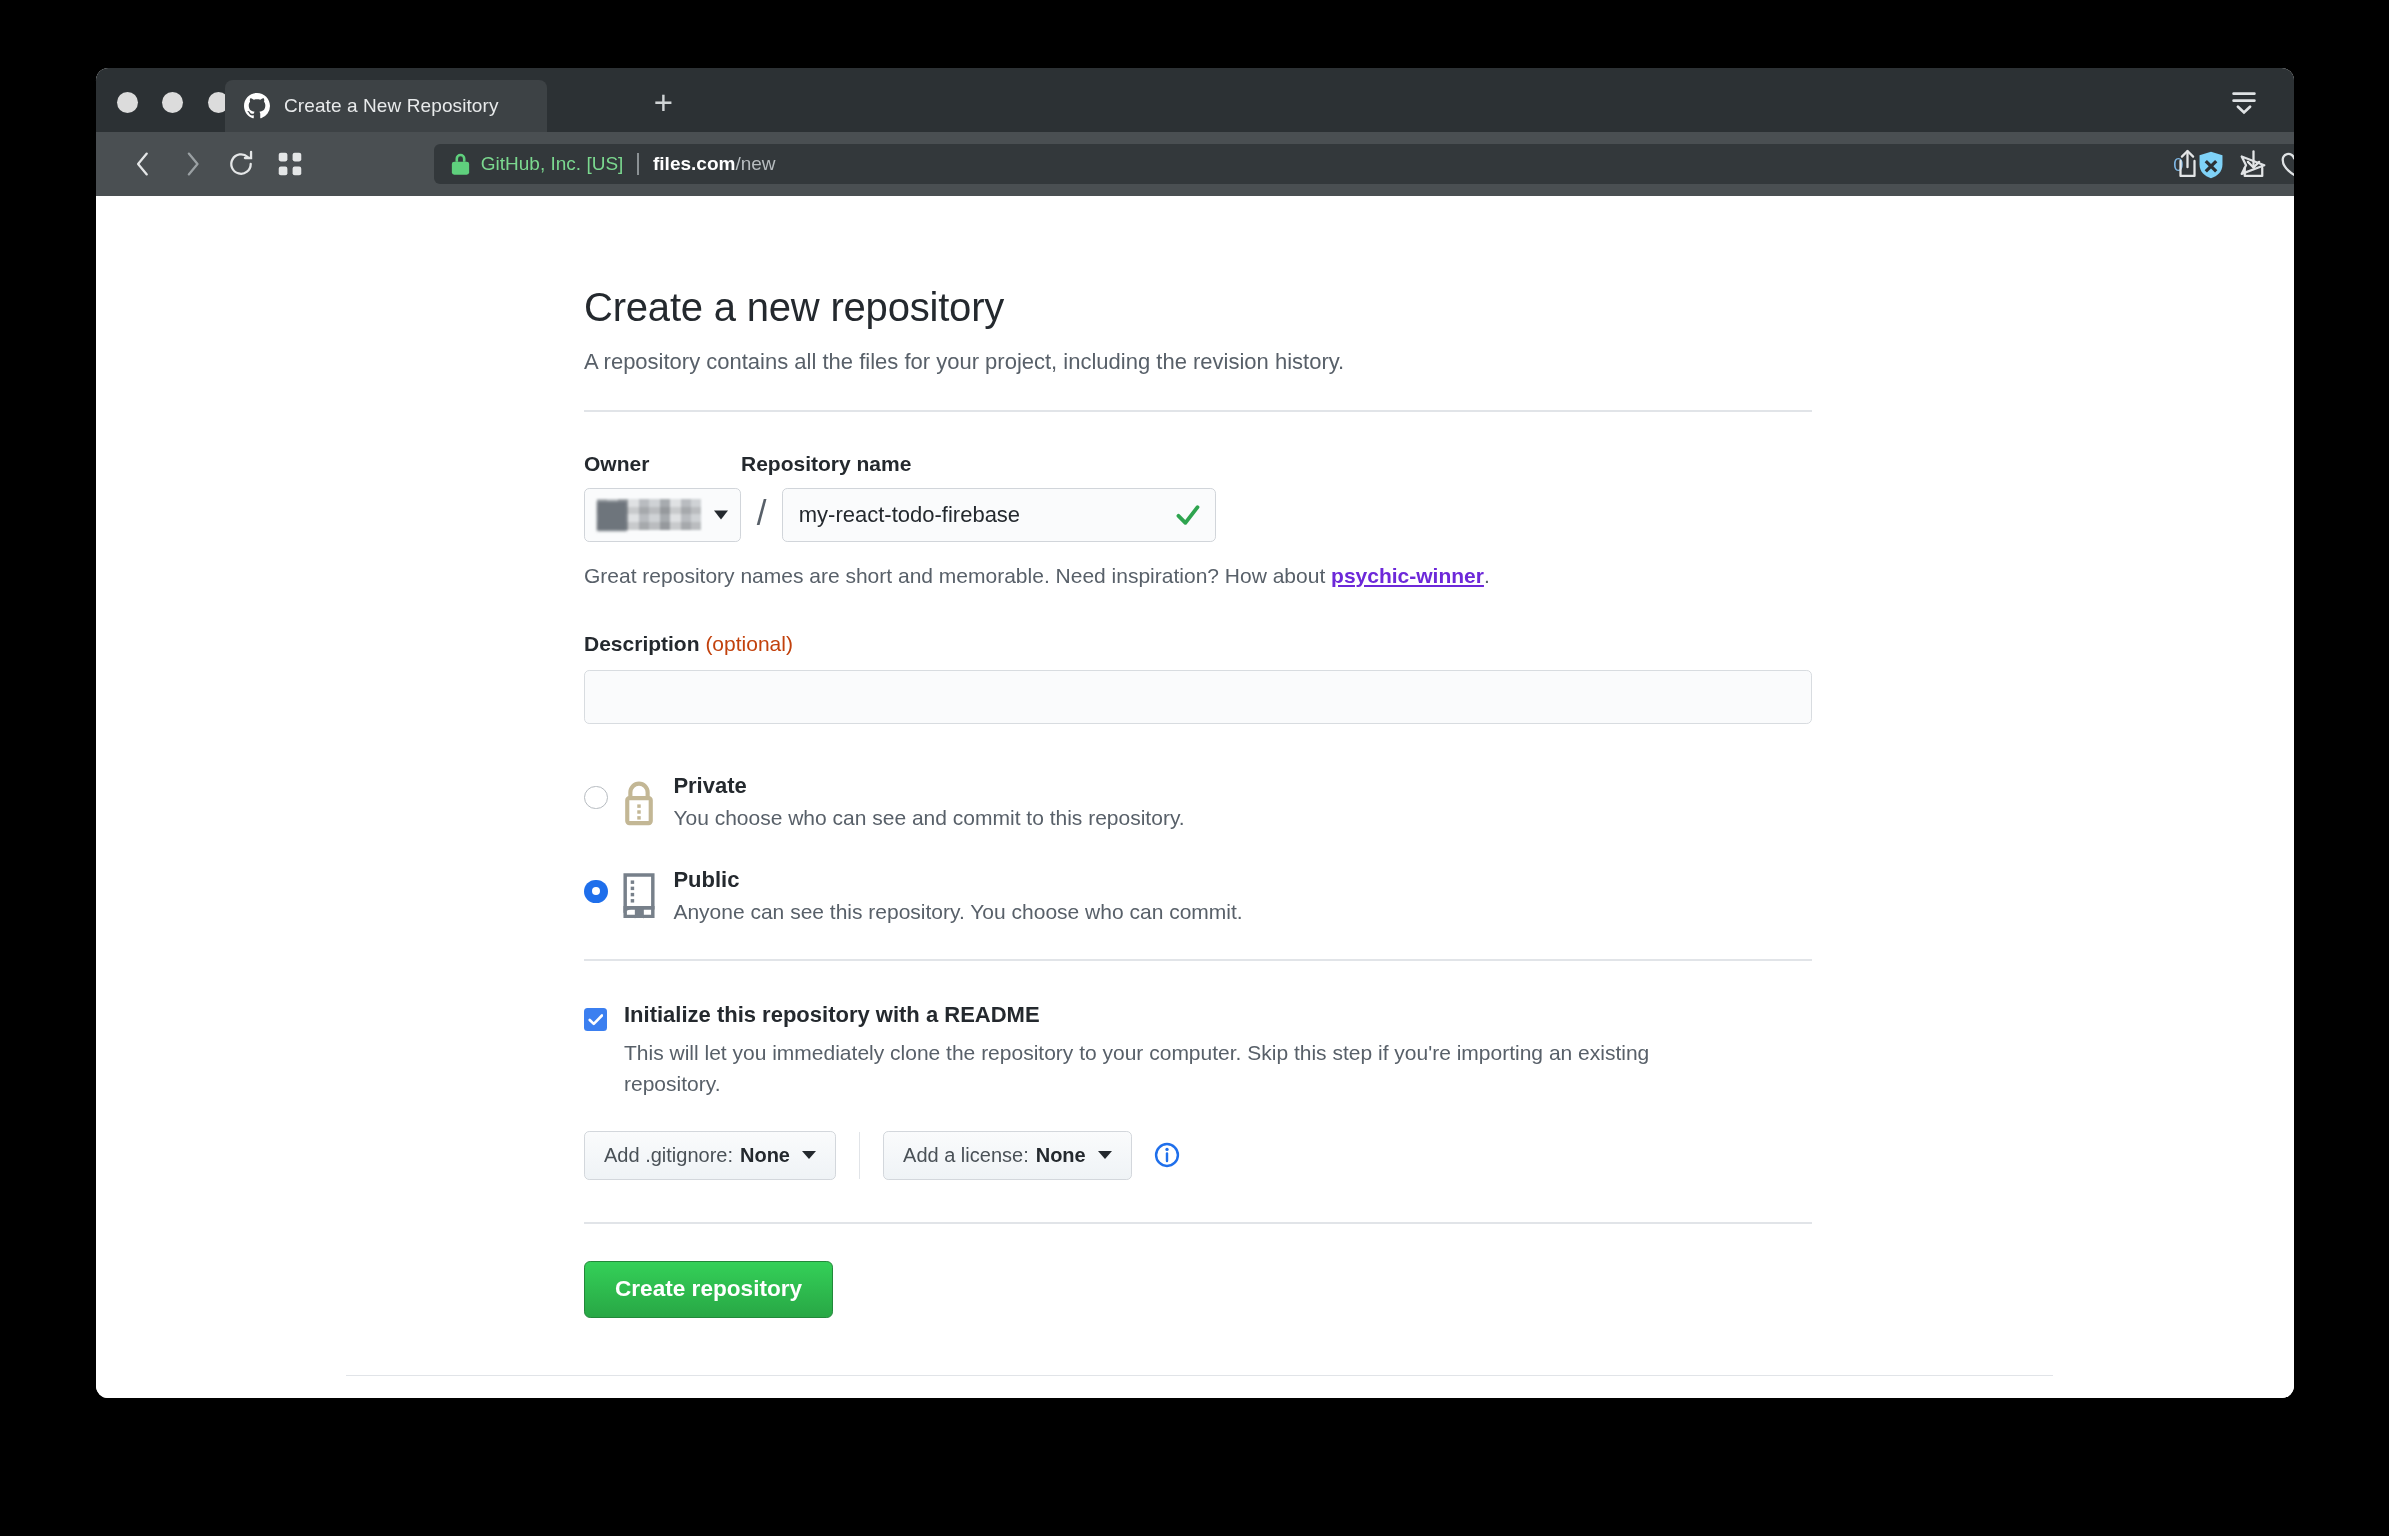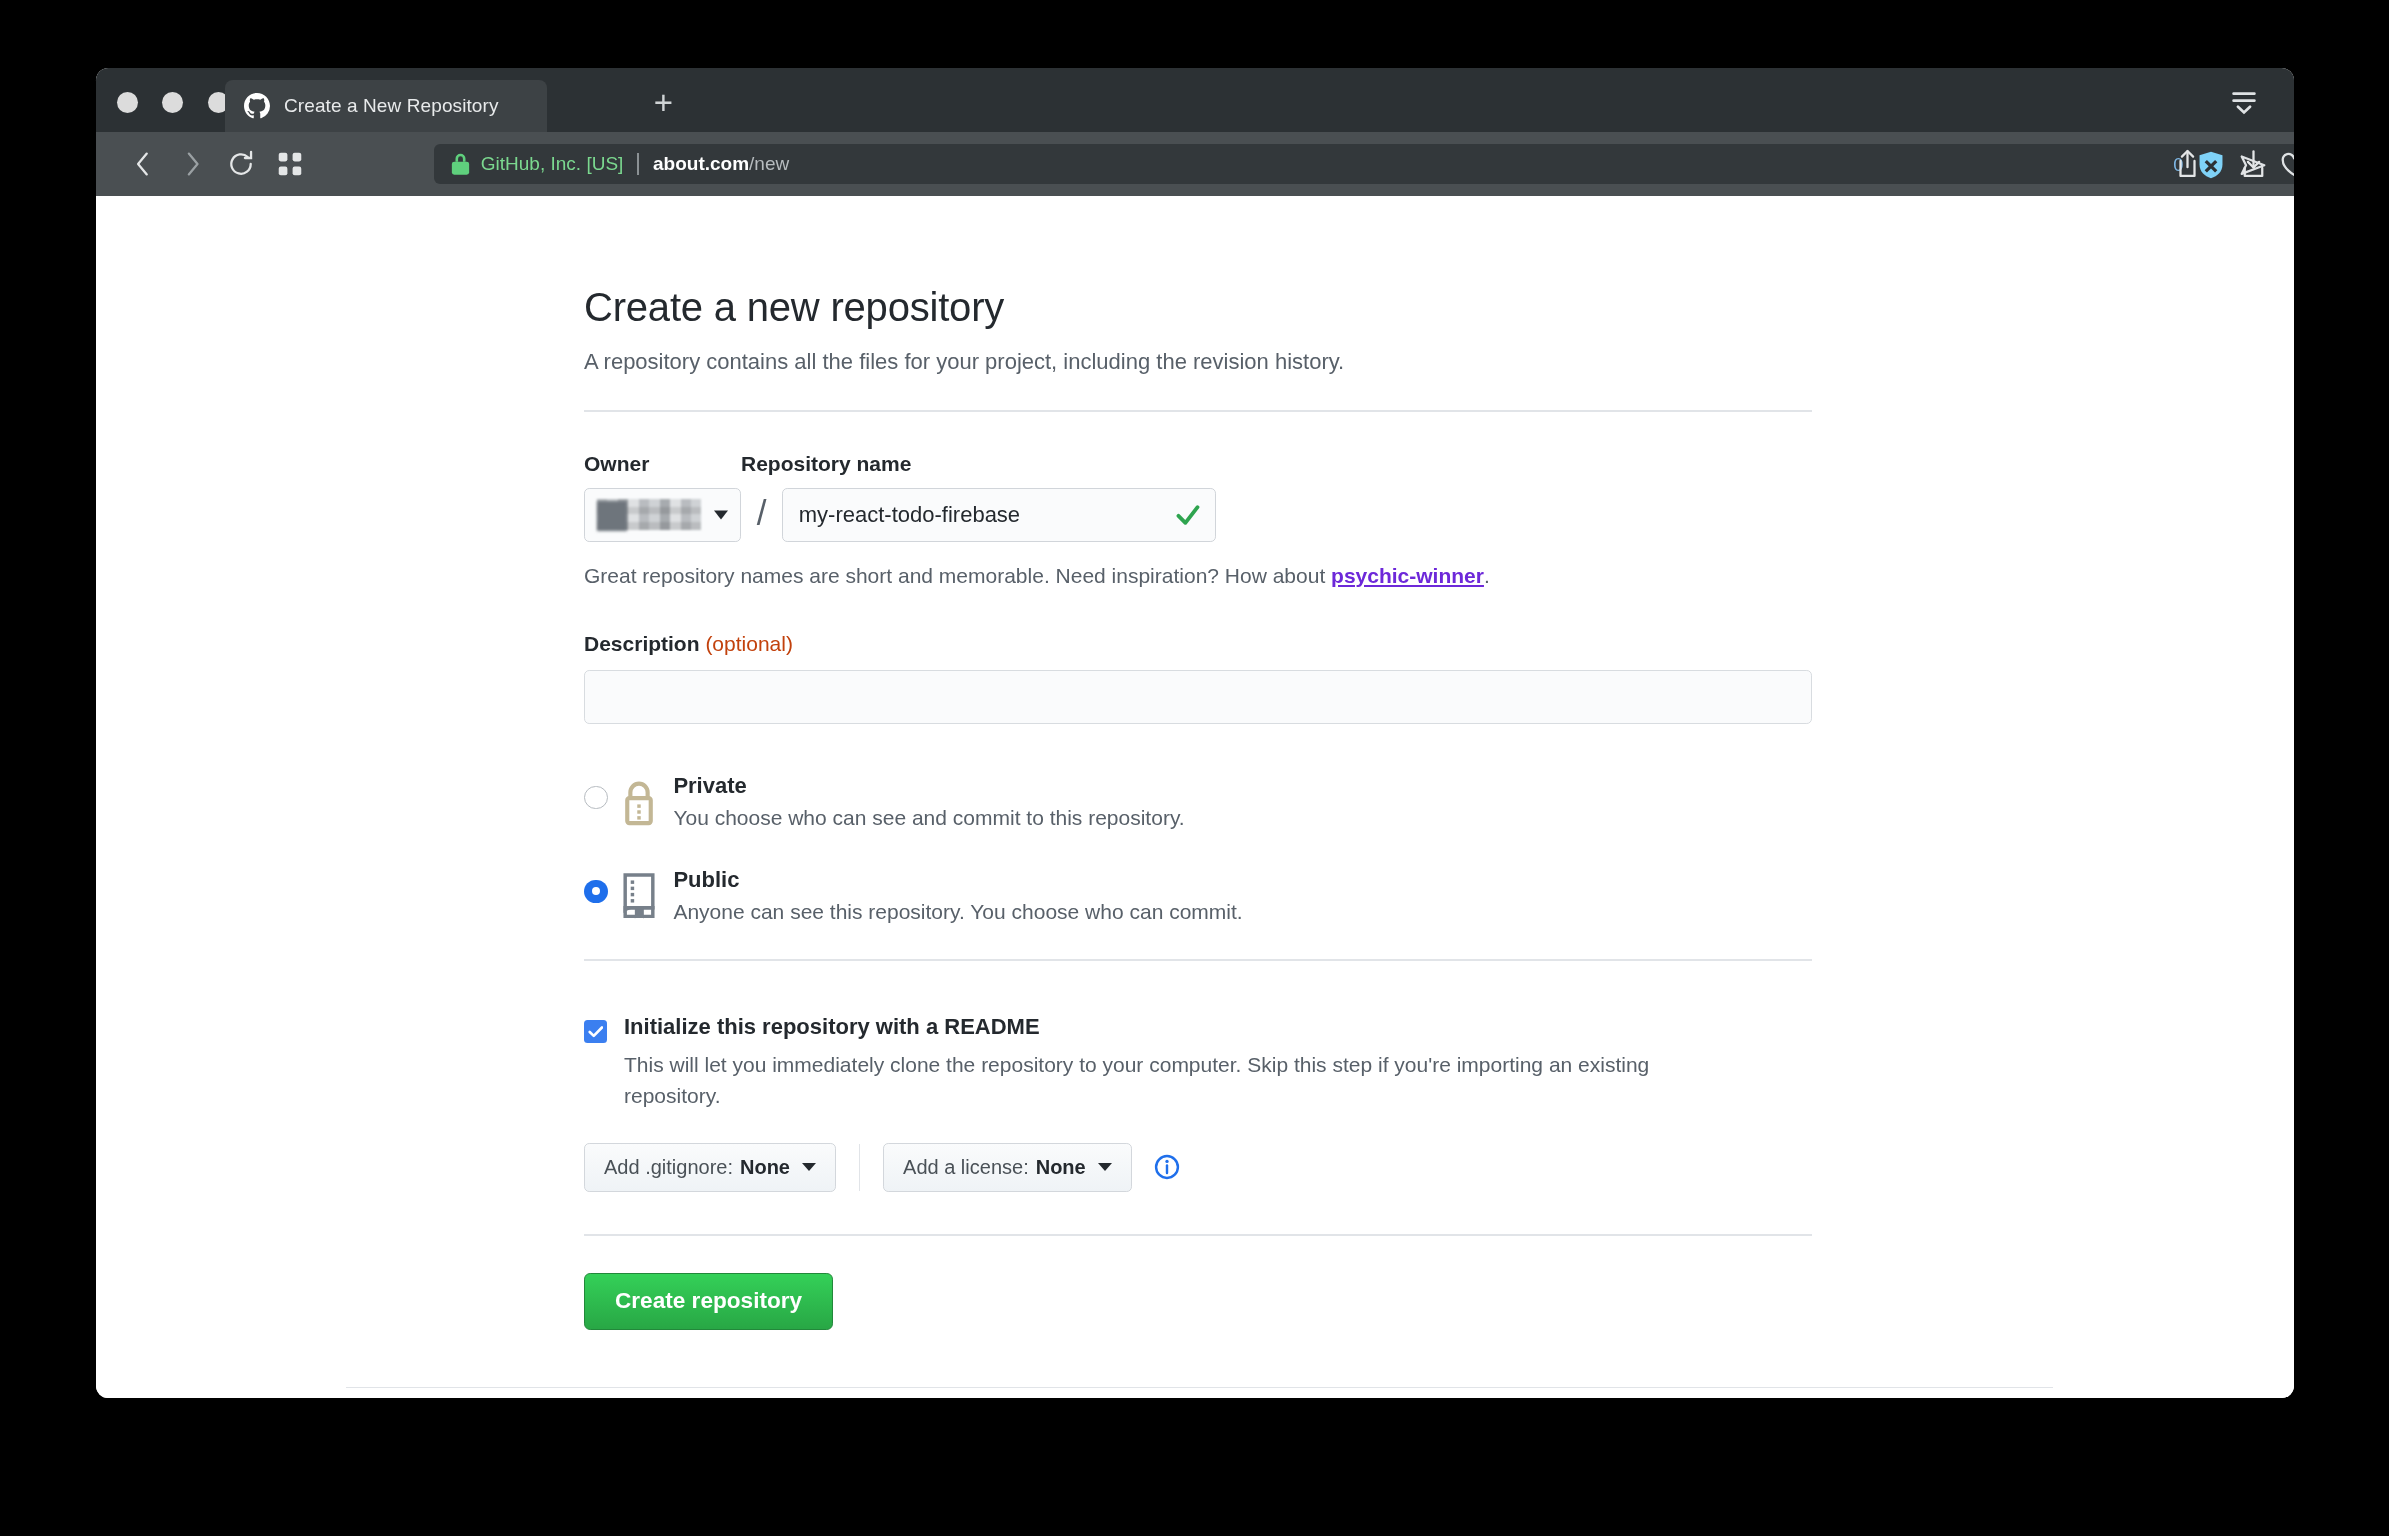--- a/index.html
+++ b/index.html
@@ -269,21 +269,21 @@
     width: 7.8px; height: 7.8px; border-radius: 50%;
     background: #ffffff;
   }
   .vis-icon { width: 38px; height: 47px; margin: 5.2px 0 0 12.2px; flex: 0 0 auto; }
   .vis-text { margin-left: 15.7px; }
   .vis-title { font-size: 22px; font-weight: bold; color: #24292e; }
   .vis-desc { font-size: 21px; color: #586069; margin-top: 7px; }
   .radio-row + .radio-row { margin-top: 37px; }
 
   
-  .readme-block { margin-top: 53px; }
+  .readme-block { margin-top: 41px; }
   .cb {
     width: 22.6px; height: 22.6px;
     border-radius: 3.5px;
     background: #3b7ff0;
     position: relative;
     margin-top: 6.1px;
     flex: 0 0 auto;
   }
   .cb svg { position: absolute; left: 3.5px; top: 4.4px; }
   .readme-text { margin-left: 17.4px; width: 1123px; }
@@ -394,21 +394,21 @@
 
     <div class="omnibox">
       <span class="lock">
         <svg width="19" height="22.6" viewBox="0 0 11 13" fill="#5fd07d">
           <rect x="0.5" y="5" width="10" height="7.5" rx="1.4"></rect>
           <path d="M2.6 5V3.3a2.9 2.9 0 0 1 5.8 0V5h-1.5V3.3a1.4 1.4 0 0 0-2.8 0V5z"></path>
         </svg>
       </span>
       <span class="secure-org">GitHub, Inc. [US]</span>
       <span class="omni-sep"></span>
-      <span class="url-host">about.com</span>
+      <span class="url-host">files.com</span>
       <span class="url-path">/new</span>
 
       <span class="shield-group">
         <span class="shield-count">0</span>
         <span class="brave-shield">
           <svg width="30" height="30" viewBox="0 0 17 17">
             <path d="M8.5 1 15 3v5.2c0 4-2.8 6.6-6.5 7.8C4.8 14.8 2 12.2 2 8.2V3z" fill="#7fd2f7"></path>
             <path d="M6.2 5.6 8.5 7.9l2.3-2.3 1.3 1.3-2.3 2.3 2.3 2.3-1.3 1.3-2.3-2.3-2.3 2.3-1.3-1.3 2.3-2.3L4.9 6.9z" fill="#2c3134"></path>
           </svg>
         </span>

